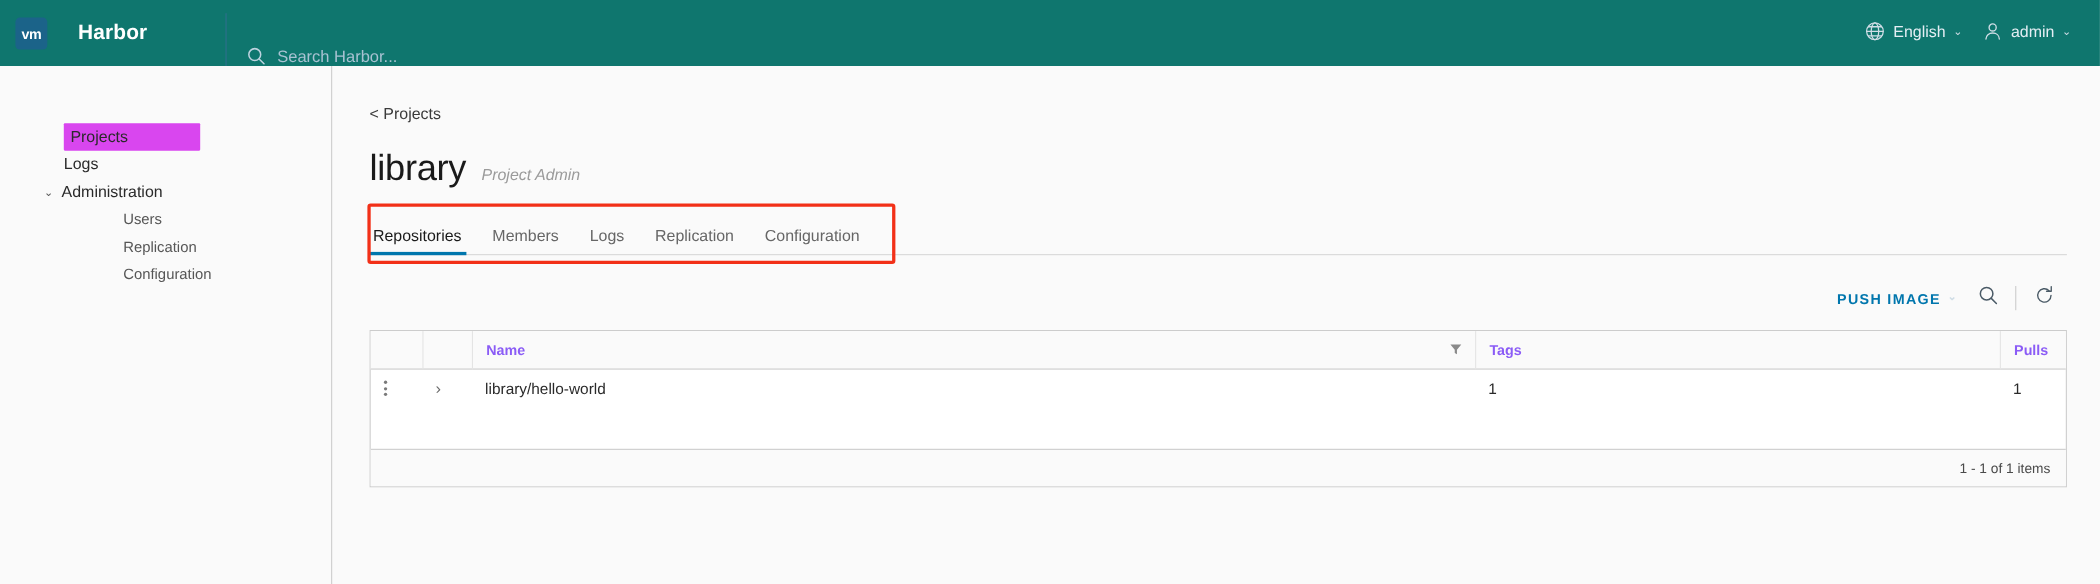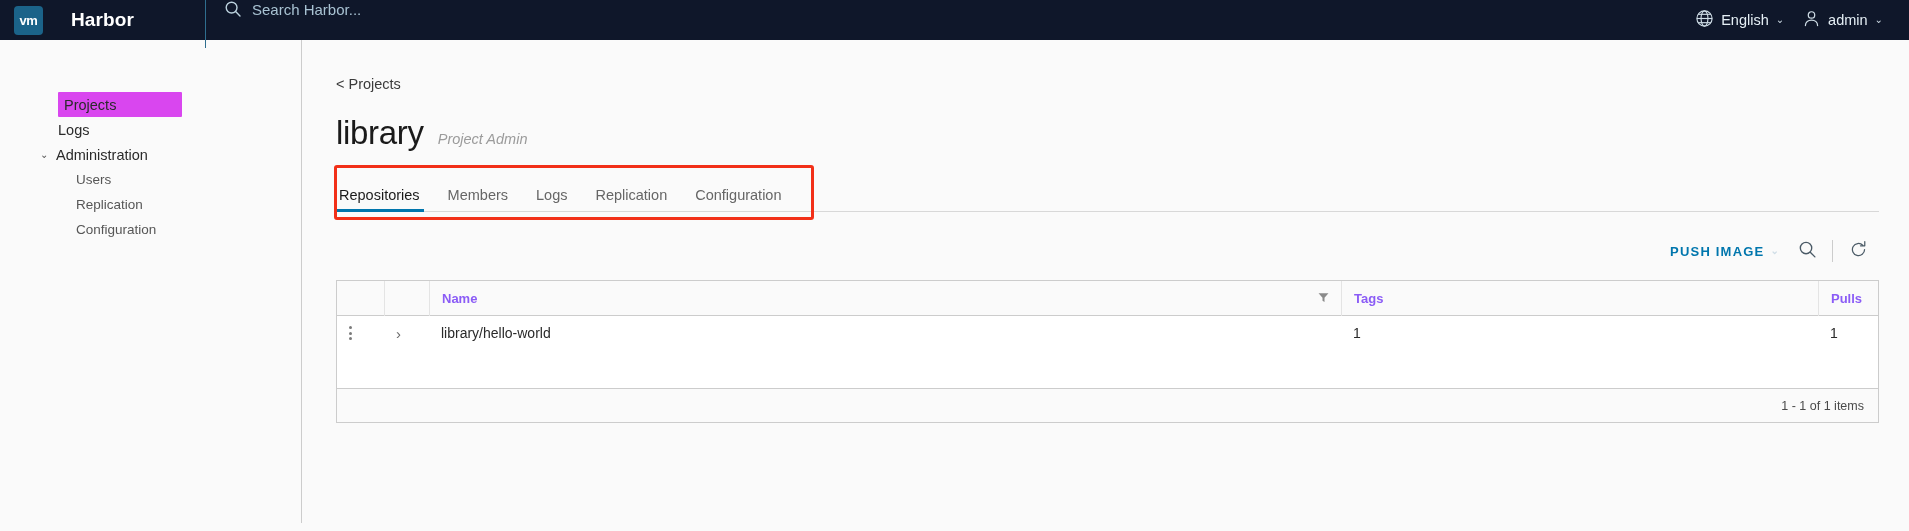--- a/index.html
+++ b/index.html
@@ -7,24 +7,24 @@
     width: 1909px;
     height: 531px;
     overflow: hidden;
     background: #fafafa;
     font-family: "Liberation Sans", sans-serif;
     -webkit-font-smoothing: antialiased;
   }
 
   
   .header {
-    height: 40px;
-    background: #0f172a;
-    display: flex;
-    align-items: flex-start;
+    height: 60px;
+    background: #0f766e;
+    display: flex;
+    align-items: flex-end;
     position: relative;
     color: #ffffff;
   }
   .brand {
     display: flex;
     align-items: center;
     padding-left: 14px;
     width: 205px;
     height: 100%;
   }
@@ -132,21 +132,21 @@
     color: #565656;
     display: inline-block;
   }
   .nav-sub {
     height: 25px;
     display: flex;
     align-items: center;
     font-size: 13.5px;
     color: #565656;
     cursor: pointer;
-    padding-left: 76px;
+    padding-left: 112px;
   }
 
   
   .main {
     flex: 1;
     padding-left: 34px;
     padding-right: 30px;
     padding-top: 36px;
     overflow: hidden;
   }

